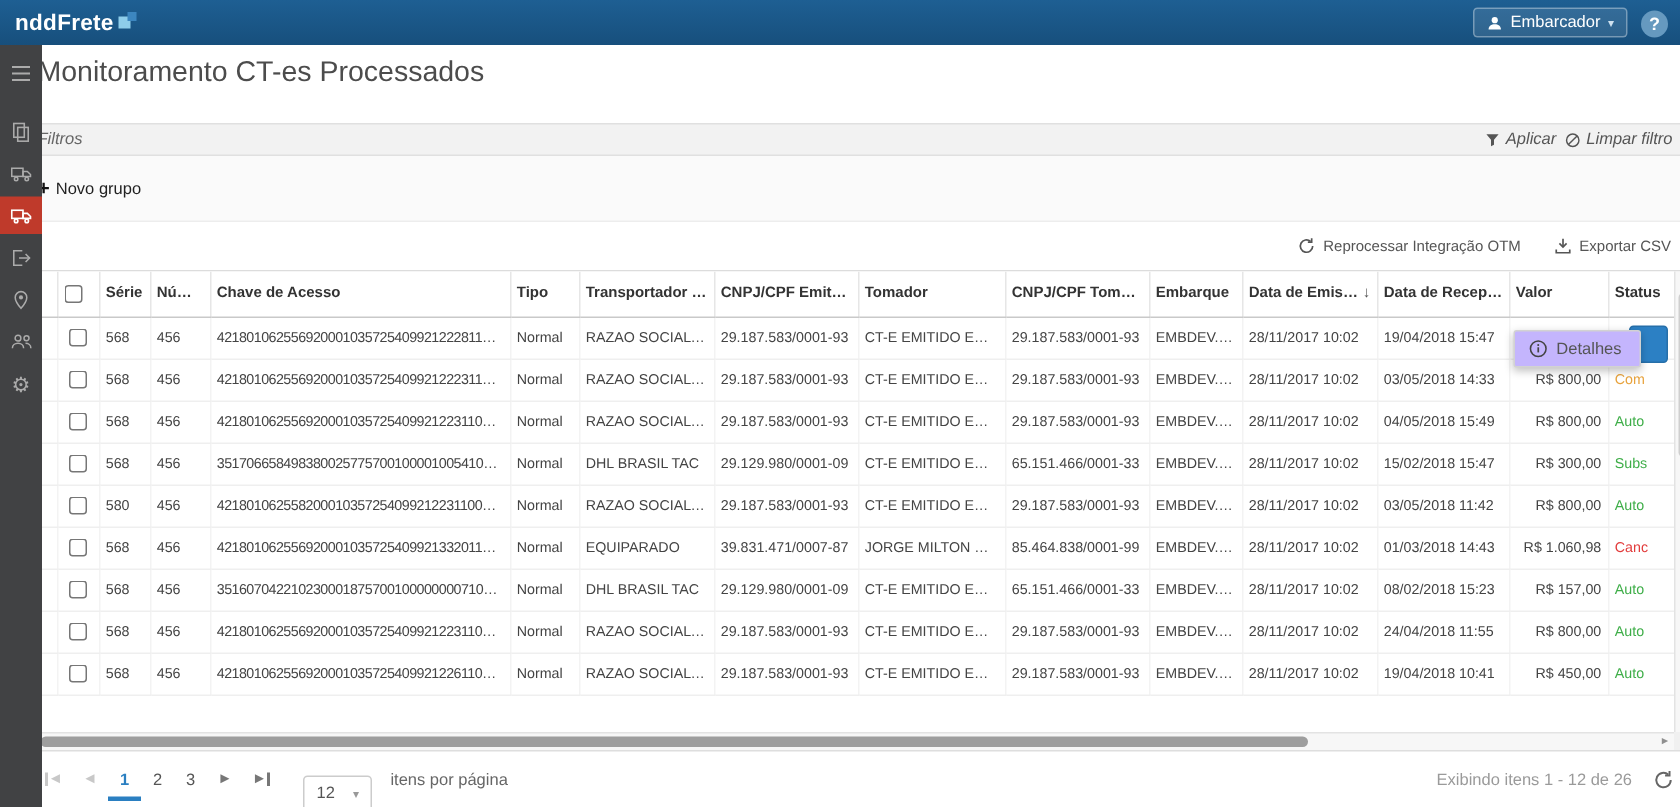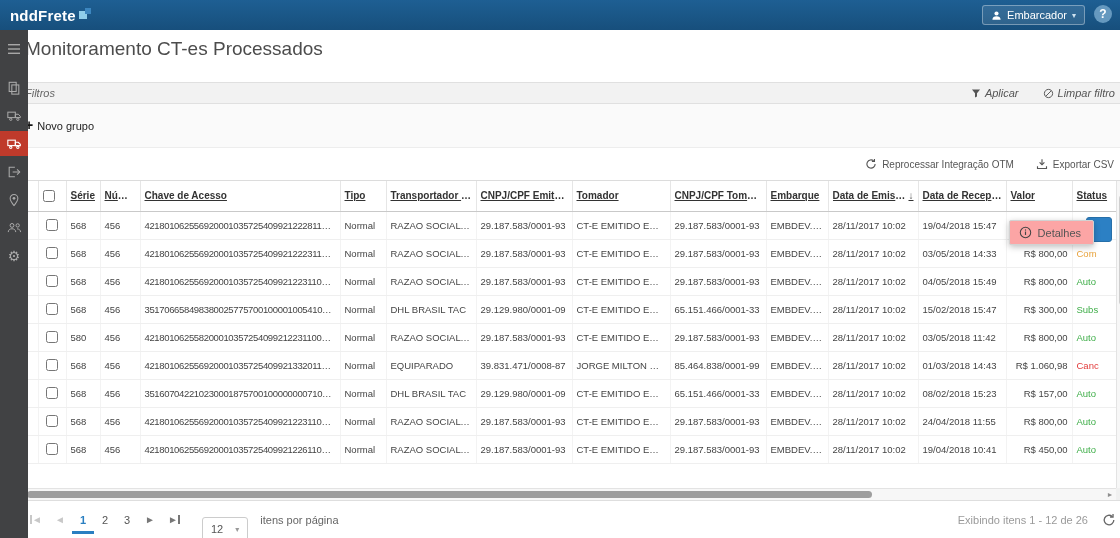--- a/index.html
+++ b/index.html
@@ -7,21 +7,21 @@
     font-family: "Liberation Sans", "DejaVu Sans", sans-serif; background: #fff; }
 
   
   .topbar { position: absolute; top: 0; left: 0; width: 1120px; height: 30px;
     background: linear-gradient(#1e5f93, #174f7c); display: flex; align-items: center;
     padding: 0 8px 0 10px; z-index: 20; }
   .logo { display: flex; align-items: flex-start; color: #fff; font-size: 15px; font-weight: bold; letter-spacing: .2px; }
   .logo-mark { position: relative; width: 13px; height: 12px; margin-left: 3px; margin-top: 1px; }
   .logo-mark .sq1 { position: absolute; left: 0; top: 3px; width: 8px; height: 8px; background: #8ecdea; }
   .logo-mark .sq2 { position: absolute; left: 6px; top: 0; width: 6px; height: 6px; background: #3c86bf; }
-  .topbar-right { margin-left: auto; display: flex; align-items: flex-start; gap: 9px; }
+  .topbar-right { margin-left: auto; display: flex; align-items: flex-end; gap: 9px; }
   .user-btn { display: flex; align-items: center; gap: 5px; color: #fff; font-size: 11px;
     background: rgba(255,255,255,.10); border: 1px solid rgba(255,255,255,.35); border-radius: 3px;
     padding: 2px 8px; height: 20px; cursor: pointer; }
   .user-btn .chev { font-size: 8px; color: #cfe2f0; }
   .help-btn { width: 18px; height: 18px; border-radius: 50%; background: #6699bf; color: #fff;
     font-size: 12px; font-weight: bold; display: flex; align-items: center; justify-content: center; cursor: pointer; }
 
   
   .sidebar { position: absolute; top: 30px; left: 0; width: 28px; bottom: 0; background: #414244;
     display: flex; flex-direction: column; align-items: center; padding-top: 6px; z-index: 15; }
@@ -34,39 +34,39 @@
 
   
   .main { position: absolute; left: 12px; top: 30px; width: 1116px; bottom: 0; background: #fff; }
   .page-head { position: absolute; top: 0; left: 0; right: 0; height: 52px; padding: 8px 0 0 13px; }
   .page-title { font-size: 19px; font-weight: 400; color: #4c4c4c; }
   .page-subtitle { font-size: 10px; color: #a3a3a3; margin-top: 4px; }
 
   .filters-bar { position: absolute; top: 52px; left: 0; right: 0; height: 22px; background: #f2f2f2;
     border-top: 1px solid #e0e0e0; border-bottom: 1px solid #e0e0e0; display: flex; align-items: center;
     padding: 0 13px; font-size: 11px; color: #666; font-style: italic; }
-  .filters-actions { margin-left: auto; display: flex; align-items: flex-end; gap: 24px; color: #555; }
+  .filters-actions { margin-left: auto; display: flex; align-items: flex-end; gap: 5px; color: #555; }
   .filters-actions .act { display: flex; align-items: center; gap: 4px; cursor: pointer; }
 
   .filters-panel { position: absolute; top: 74px; left: 0; right: 0; height: 44px; background: #fafafa;
     border-bottom: 1px solid #ededed; display: flex; align-items: center; padding: 0 13px; }
   .new-group { display: flex; align-items: center; gap: 4px; font-size: 11px; color: #222; cursor: pointer; }
   .new-group .plus { font-size: 14px; font-weight: bold; color: #111; line-height: 11px; }
 
   .grid-toolbar { position: absolute; top: 118px; left: 0; right: 0; height: 32px; display: flex;
     align-items: center; justify-content: flex-end; gap: 22px; padding-right: 14px; font-size: 10px; color: #555; }
   .grid-toolbar .tool { display: flex; align-items: center; gap: 5px; cursor: pointer; }
 
   
   .grid-area { position: absolute; top: 150px; left: 0; right: 0; bottom: 38px; border-top: 1px solid #dcdcdc; }
   .grid-clip { position: absolute; left: 0; top: 0; right: 12px; bottom: 12px; overflow: hidden; background: #fff; }
   table.grid { border-collapse: collapse; table-layout: fixed; width: 1150px; }
   table.grid th { height: 30px; font-size: 10px; font-weight: bold; color: #333; text-align: left;
     padding: 0 4px; border-bottom: 1px solid #c9c9c9; border-right: 1px solid #e6e6e6; background: #fff;
-    white-space: nowrap; overflow: hidden; text-overflow: ellipsis; text-decoration: underline; }
+    white-space: nowrap; overflow: hidden; text-overflow: ellipsis; }
   table.grid td { height: 28px; font-size: 9.5px; color: #444; padding: 0 4px;
     border-bottom: 1px solid #efefef; border-right: 1px solid #f3f3f3;
     white-space: nowrap; overflow: hidden; text-overflow: ellipsis; }
   td.c-chave { font-size: 8.5px; letter-spacing: -0.35px; color: #4a4a4a; }
   td.c-valor, th.h-valor { text-align: right; }
   td.c-expand { text-align: center; color: #555; font-weight: bold; font-size: 12px; cursor: pointer; }
   td.c-check, th.h-check { text-align: center; }
   th.h-emissao .th-flex { display: flex; align-items: center; gap: 3px; }
   th.h-emissao .lbl { overflow: hidden; text-overflow: ellipsis; }
   .sort-arrow { color: #555; font-size: 10px; flex: 0 0 auto; }
@@ -85,21 +85,21 @@
   .h-scrollbar .arr { position: absolute; top: 0; width: 12px; height: 11px; color: #8f8f8f;
     font-size: 7px; text-align: center; line-height: 11px; cursor: pointer; }
   .h-scrollbar .arr.left { left: 0; }
   .h-scrollbar .arr.right { right: 0; }
   .h-thumb { position: absolute; left: 15px; top: 2px; width: 845px; height: 7px; background: #9e9e9e; border-radius: 4px; cursor: pointer; }
   .scroll-corner { position: absolute; right: 0; bottom: 0; width: 12px; height: 12px; background: #f0f0f0; }
 
   
   .row-action-btn { position: absolute; top: 36px; right: 16px; width: 26px; height: 25px;
     background: #2c80c4; border: 1px solid #266fa9; border-radius: 3px; z-index: 4; cursor: pointer; }
-  .details-popup { position: absolute; top: 39px; right: 34px; background: #fca5a5; border: 1px solid #d2d2d2;
+  .details-popup { position: absolute; top: 39px; right: 34px; background: #c4b5fd; border: 1px solid #d2d2d2;
     border-radius: 2px; box-shadow: 0 2px 6px rgba(0,0,0,.25); padding: 5px 12px 5px 9px; display: flex;
     align-items: center; gap: 6px; font-size: 11px; color: #555; z-index: 6; cursor: pointer; }
 
   
   .pager { position: absolute; left: 0; right: 0; bottom: 0; height: 38px; border-top: 1px solid #dedede;
     background: #fff; display: flex; align-items: center; padding: 0 12px; font-size: 11px; color: #666; }
   .pg-btn { display: flex; align-items: center; justify-content: center; width: 24px; height: 24px;
     color: #777; cursor: pointer; font-size: 10px; }
   .pg-btn.disabled { color: #c8c8c8; cursor: default; }
   .pg-btn .bar { display: inline-block; width: 2px; height: 9px; background: currentColor; }
@@ -394,21 +394,21 @@
   </tr>
 
   <tr>
     <td class="c-expand"><span>+</span></td>
     <td class="c-check"><input type="checkbox" style=""></td>
     <td>568</td>
     <td>456</td>
     <td class="c-chave">4218010625569200010357254099213320110083103</td>
     <td>Normal</td>
     <td>EQUIPARADO</td>
-    <td>39.831.471/0008-87</td>
+    <td>39.831.471/0007-87</td>
     <td>JORGE MILTON DA S...</td>
     <td>85.464.838/0001-99</td>
     <td>EMBDEV.28...</td>
     <td>28/11/2017 10:02</td>
     <td>01/03/2018 14:43</td>
     <td class="c-valor">R$ 1.060,98</td>
     <td class="c-status" style="color: rgb(226, 59, 59);">Canc</td>
   </tr>
 
   <tr>

